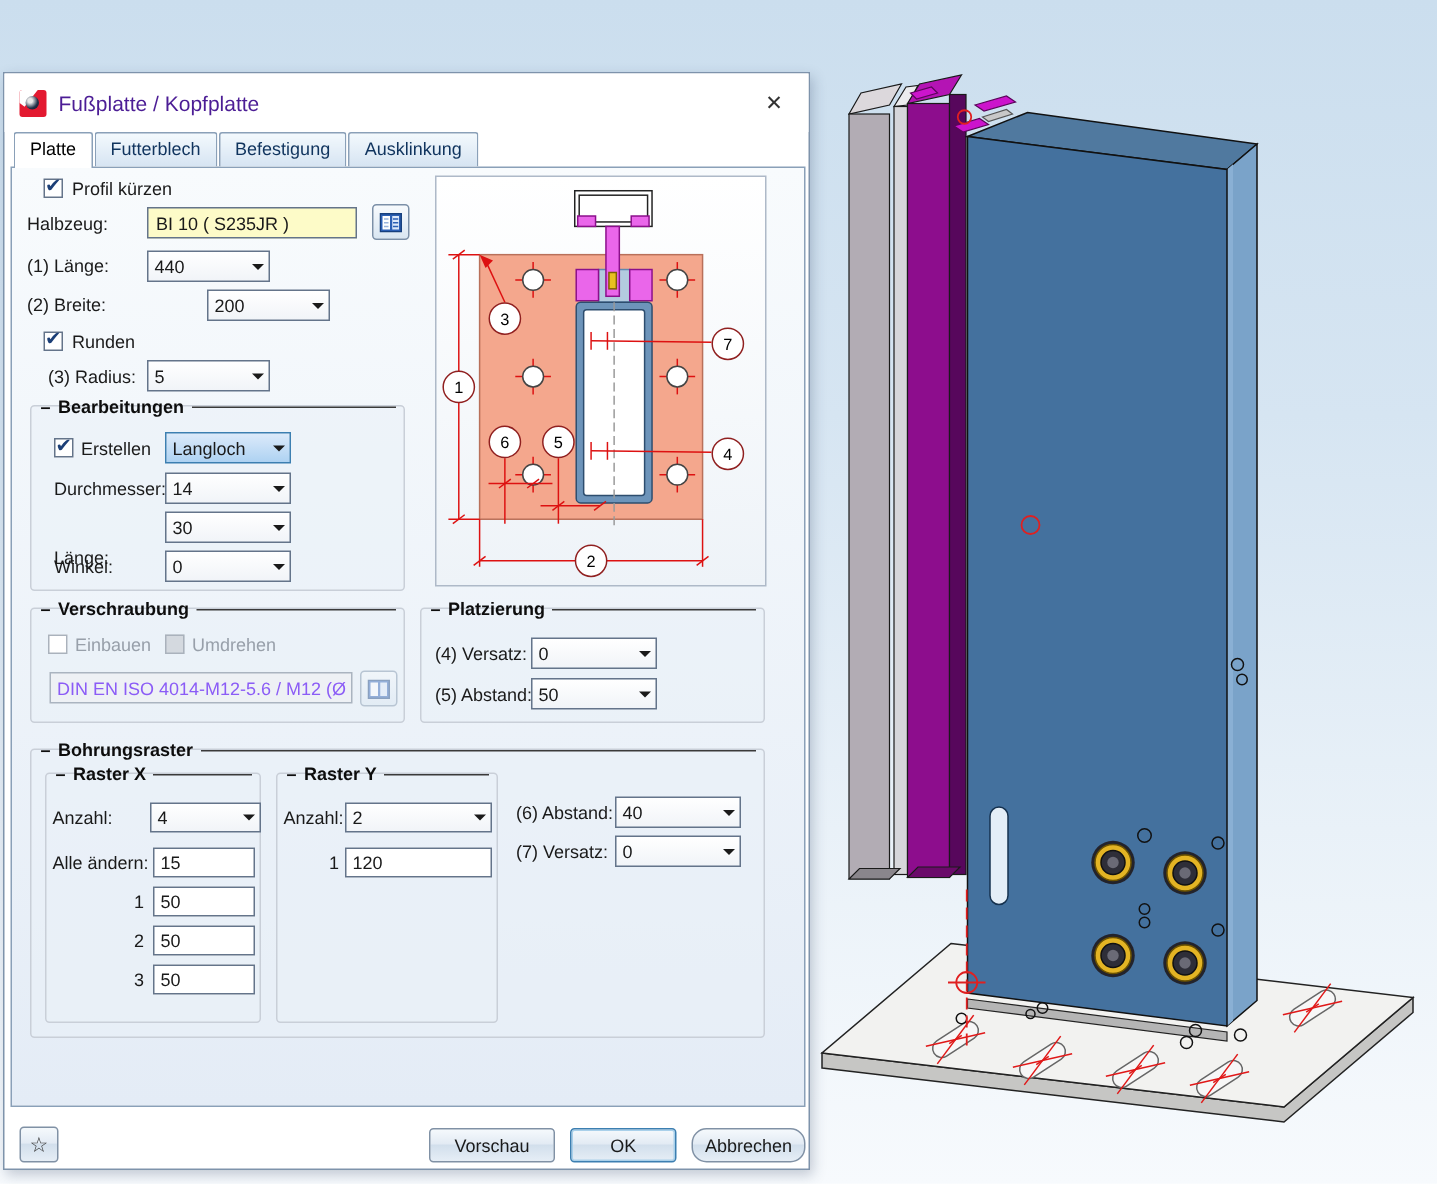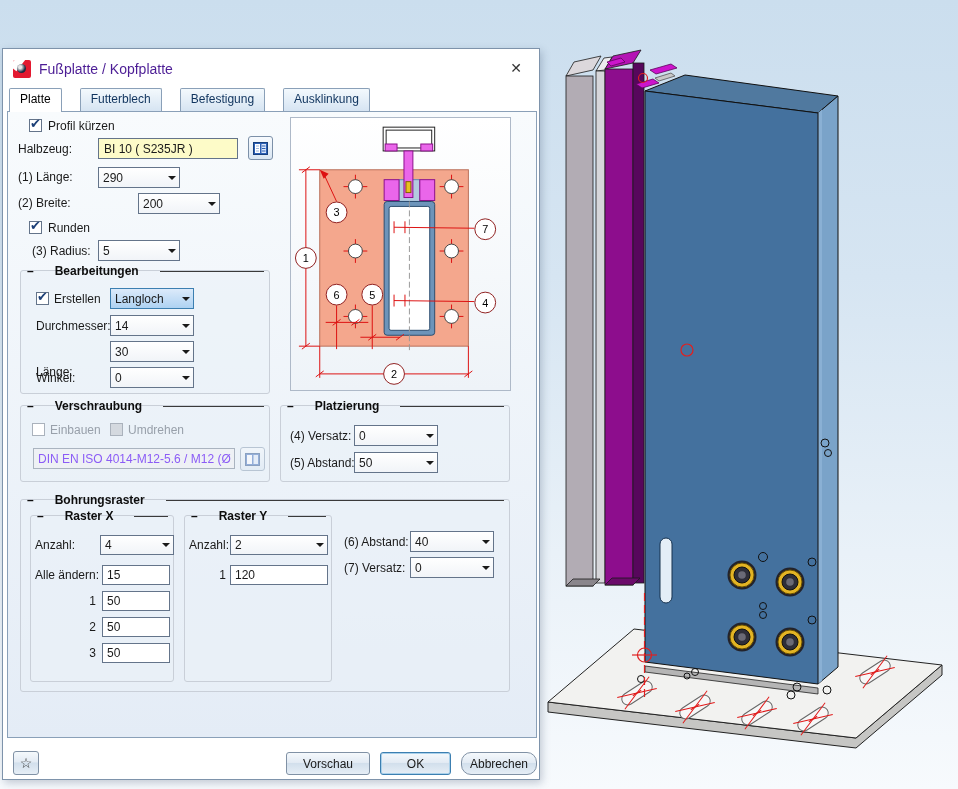--- a/index.html
+++ b/index.html
@@ -13,21 +13,21 @@
   .dialog{position:absolute;left:2px;top:48px;width:538px;height:732px;background:#fff;
     border:1px solid #7e93ab;box-shadow:2px 3px 8px rgba(40,60,90,.25);box-sizing:border-box;}
   .titlebar{position:absolute;left:0;top:0;right:0;height:39px;display:flex;align-items:center;background:#fff;}
   .appicon{width:18px;height:18px;margin:0 8px 0 10px;background:#e31930;border-radius:2px;position:relative;overflow:hidden;}
   .appicon::before{content:"";position:absolute;left:-6px;top:-8px;width:16px;height:16px;background:#fff;transform:rotate(38deg);}
   .appicon::after{content:"";position:absolute;left:4px;top:4px;width:9px;height:9px;border-radius:50%;
     background:radial-gradient(circle at 35% 35%,#e8e8e8 0 18%,#203048 60%,#101826);}
   .dlgtitle{font-size:14px;color:#4c1d95;}
   .closebtn{position:absolute;right:12px;top:8px;width:22px;height:22px;display:flex;align-items:center;justify-content:center;
     font-size:14px;color:#333;cursor:pointer;}
-  .tabstrip{position:absolute;left:6px;top:39px;height:23px;display:flex;gap:18px;z-index:3;}
+  .tabstrip{position:absolute;left:6px;top:39px;height:23px;display:flex;gap:1px;z-index:3;}
   .tab{padding:3px 10px 2px;border:1px solid #8aa0b8;border-bottom:none;border-radius:2px 2px 0 0;
     background:linear-gradient(#f3f9fd,#d6e4f2);color:#10345e;white-space:nowrap;}
   .tab.active{background:#fff;color:#000;padding-bottom:3px;margin-bottom:-1px;z-index:4;}
   .tabpage{position:absolute;left:4px;top:62px;width:530px;height:627px;border:1px solid #8aa0b8;
     background:linear-gradient(180deg,#f8fbfd,#e4ecf6);box-sizing:border-box;z-index:2;}
 
   .lbl{position:absolute;white-space:nowrap;}
   .lbl.dis{color:#98a0aa;}
   .numlbl{position:absolute;width:16px;text-align:right;}
 
@@ -47,21 +47,21 @@
     display:flex;align-items:center;padding-left:4px;}
   .tinput.dis{background:#eef1f5;border-color:#aab4c0;color:#8b5cf6;}
   .yfield{position:absolute;height:21px;background:#fdfbc8;border:1px solid #64748a;box-sizing:border-box;
     display:flex;align-items:center;padding-left:5px;}
 
   .catbtn{position:absolute;width:25px;height:24px;border:1px solid #7c90a8;border-radius:3px;
     background:linear-gradient(#f7fafd,#d9e6f2);display:flex;align-items:center;justify-content:center;box-sizing:border-box;}
   .catbtn.dis{opacity:.45;}
 
   .grp{position:absolute;border:1px solid #c9cfd8;border-radius:3px;background:rgba(234,240,247,.55);box-sizing:border-box;}
-  .ghead{position:absolute;left:6px;right:5px;top:-8px;height:16px;display:flex;align-items:center;gap:21px;font-weight:bold;color:#0d0d0d;}
+  .ghead{position:absolute;left:6px;right:5px;top:-8px;height:16px;display:flex;align-items:center;gap:5px;font-weight:bold;color:#0d0d0d;}
   .ghead::before{content:"–";font-weight:bold;}
   .ghead .gtitle{white-space:nowrap;}
   .ghead .gline{flex:1;border-top:1px solid #3a3a3a;align-self:center;margin-top:1px;}
 
   .preview{position:absolute;left:282px;top:5px;width:221px;height:274px;border:1px solid #aeb9c8;
     background:linear-gradient(#ffffff,#eef3f8);box-sizing:border-box;}
 
   .btn{position:absolute;height:23px;border:1px solid #8091a5;border-radius:3px;
     background:linear-gradient(#f5f9fc,#e3ebf4 45%,#d2dfec 50%,#e6eef6);
     display:flex;align-items:center;justify-content:center;box-sizing:border-box;cursor:pointer;}
@@ -228,21 +228,21 @@
             <line x1="9" y1="6.5" x2="12.5" y2="6.5" stroke="#2b5fb4"></line>
             <line x1="9" y1="9" x2="12.5" y2="9" stroke="#2b5fb4"></line>
           <line x1="3" y1="4" x2="6" y2="4" stroke="#99b4dc"></line>
             <line x1="3" y1="6.5" x2="6" y2="6.5" stroke="#99b4dc"></line>
             <line x1="3" y1="9" x2="6" y2="9" stroke="#99b4dc"></line>
         </svg>
       </div>
 
       <span class="lbl" style="left:10px;top:58px;">(1) Länge:</span>
       <div class="combo" style="left:90px;top:55px;width:82px;">
-        <span class="cval">290</span>
+        <span class="cval">440</span>
           <span class="carr"></span>
       </div>
 
       <span class="lbl" style="left:10px;top:84px;">(2) Breite:</span>
       <div class="combo" style="left:90px;top:81px;width:82px;margin-left:40px;">
         <span class="cval">200</span>
           <span class="carr"></span>
       </div>
 
       <span class="cbbox checked" style="left:21px;top:109px;"></span>

